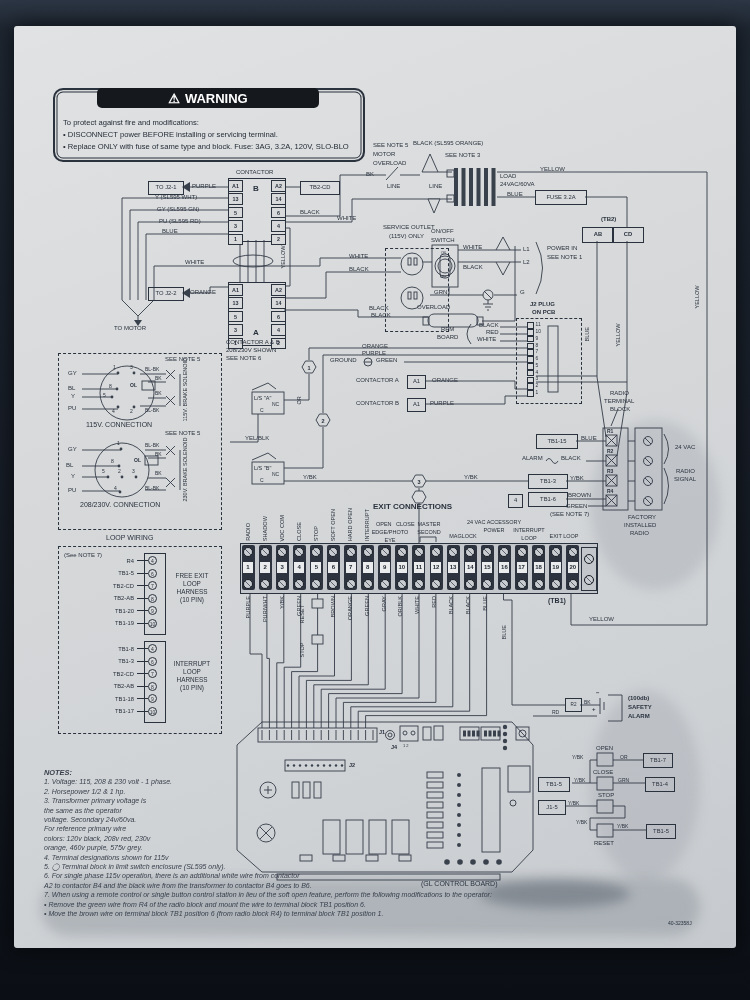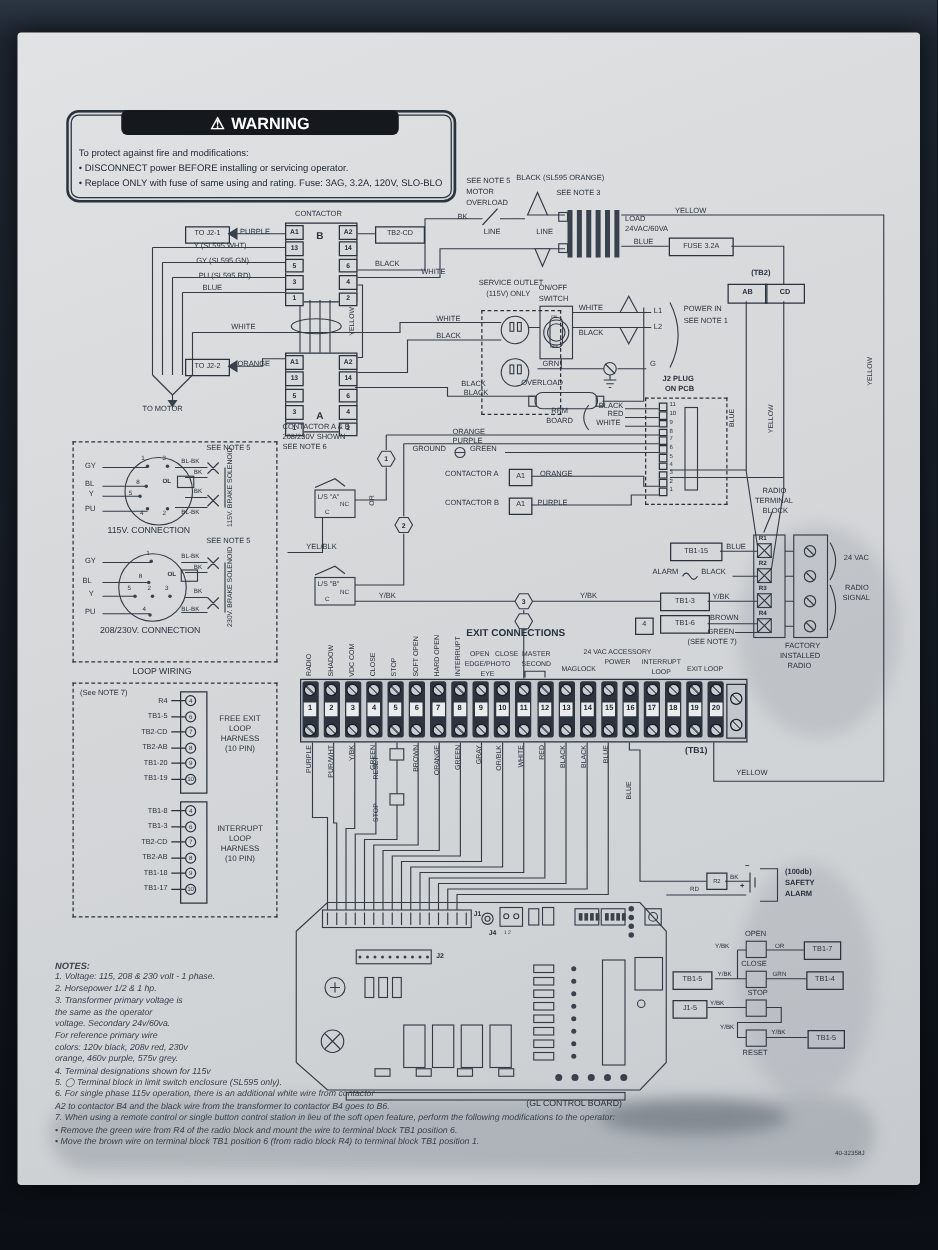--- a/index.html
+++ b/index.html
@@ -307,22 +307,22 @@
 <polygon points="412,497 415.5,491 422.5,491 426,497 422.5,503 415.5,503"></polygon>
 </g>
 </svg>
 
 <div id="warnbox">
   <div id="warnhdr">
     <span>⚠</span>
     <span>WARNING</span>
   </div>
   <div class="wtxt" style="left:8px;top:28px;">To protect against fire and modifications:</div>
-  <div class="wtxt wb" style="left:8px;top:40px;">DISCONNECT power BEFORE installing or servicing operator.</div>
-  <div class="wtxt wb" style="left:8px;top:52px;">Replace ONLY with fuse of same using and rating. Fuse: 3AG, 3.2A, 120V, SLO-BLO</div>
+  <div class="wtxt wb" style="left:8px;top:40px;">DISCONNECT power BEFORE installing or servicing terminal.</div>
+  <div class="wtxt wb" style="left:8px;top:52px;">Replace ONLY with fuse of same type and block. Fuse: 3AG, 3.2A, 120V, SLO-BLO</div>
 </div>
 
 <span class="l" style="left:373px;top:142px;">SEE NOTE 5</span>
 <span class="l" style="left:373px;top:151px;">MOTOR</span>
 <span class="l" style="left:373px;top:160px;">OVERLOAD</span>
 <span class="l" style="left:413px;top:140px;">BLACK (SL595 ORANGE)</span>
 <span class="l" style="left:445px;top:152px;">SEE NOTE 3</span>
 <span class="l" style="left:366px;top:171px;">BK</span>
 <span class="l" style="left:387px;top:183px;">LINE</span>
 <span class="l" style="left:429px;top:183px;">LINE</span>

